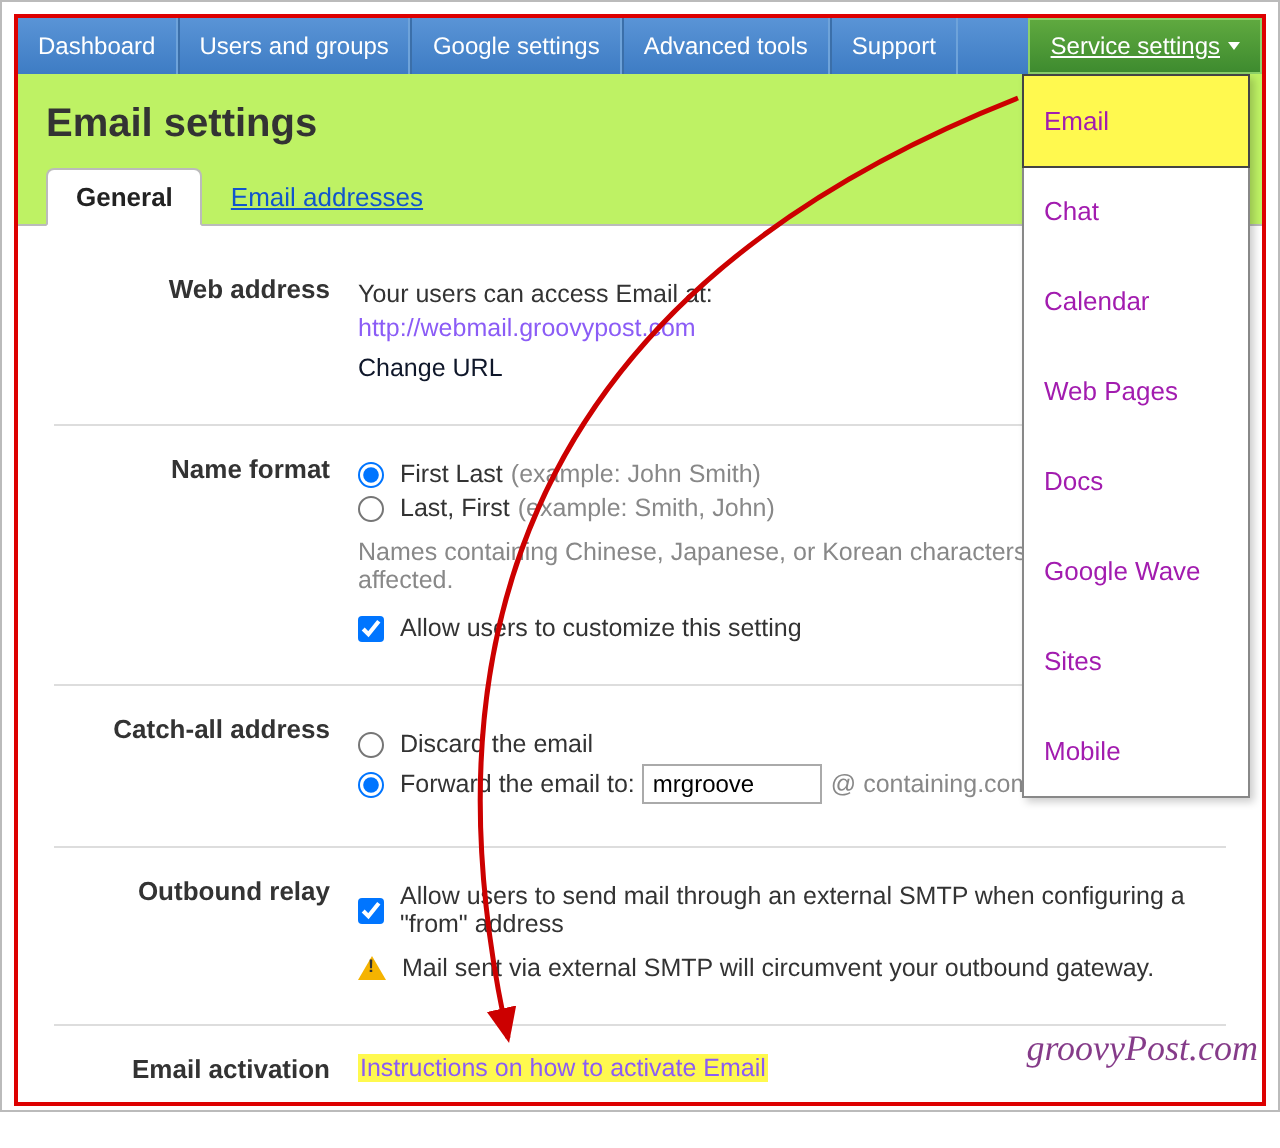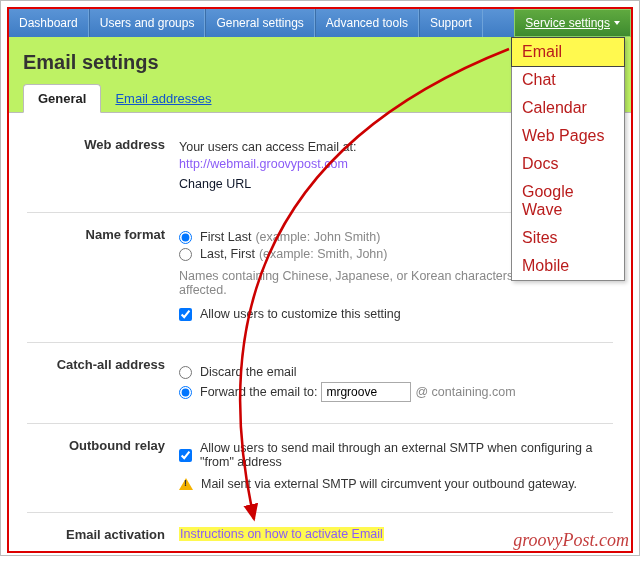--- a/index.html
+++ b/index.html
@@ -125,58 +125,58 @@
     position: absolute;
     top: 28px;
     right: 6px;
     width: 114px;
     background: #fff;
     border: 1px solid #888;
     box-shadow: 2px 2px 4px rgba(0,0,0,0.2);
     z-index: 10;
   }
   .dropdown .dd-item {
-    padding: 5px 10px;
-    font-size: 16px;
-    color: #b91c1c;
+    padding: 15px 10px;
+    font-size: 13px;
+    color: #a21caf;
     cursor: pointer;
   }
   .dropdown .dd-item.hl {
     background: #fff94f;
     border: 1px solid #444;
     margin: -1px;
   }
   .watermark {
     position: absolute;
-    bottom: 4px;
+    bottom: 20px;
     right: 10px;
     font-style: italic;
     font-family: Georgia, serif;
-    color: #b91c1c;
+    color: #701a75;
     font-size: 18px;
     opacity: 0.85;
     text-align: right;
   }
   .arrow-svg {
     position: absolute;
     top: 0; left: 0;
     pointer-events: none;
     z-index: 5;
   }
 </style>
 </head>
 <body>
 
 <div class="outer-frame">
   <div class="inner-frame">
 
     <div class="topnav">
       <div class="nav-item">Dashboard</div>
       <div class="nav-item">Users and groups</div>
-      <div class="nav-item">General settings</div>
+      <div class="nav-item">Google settings</div>
       <div class="nav-item">Advanced tools</div>
       <div class="nav-item">Support</div>
       <div class="nav-item nav-service">
         <span>Service settings</span>
         <span class="caret-down"></span>
       </div>
     </div>
 
     <div class="dropdown">
       <div class="dd-item hl">Email</div>

